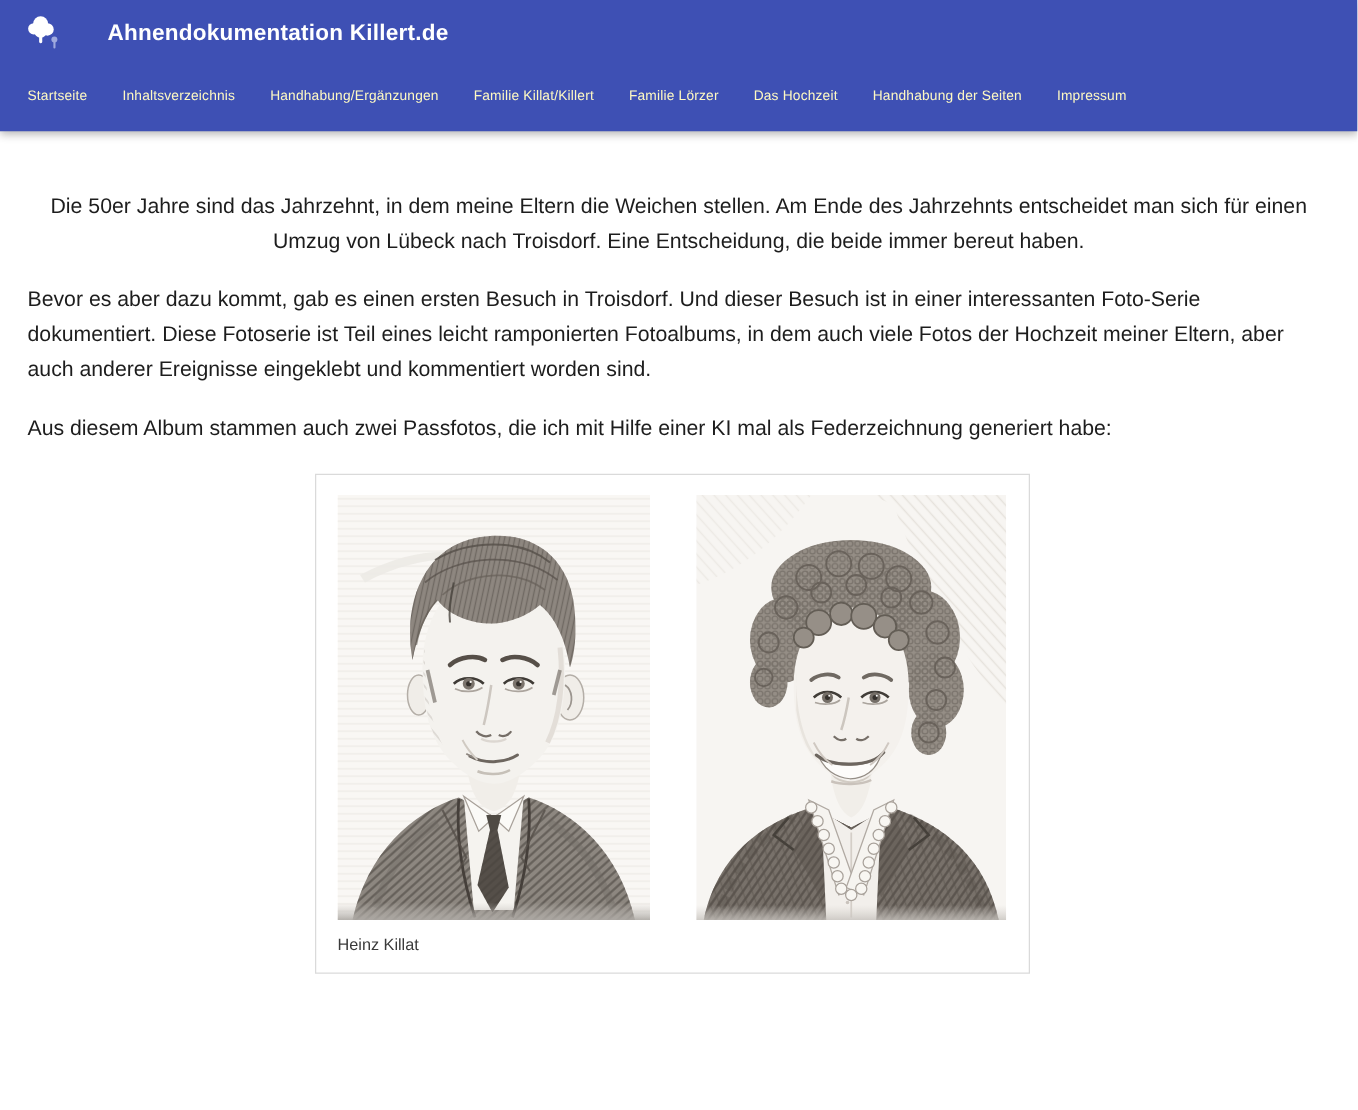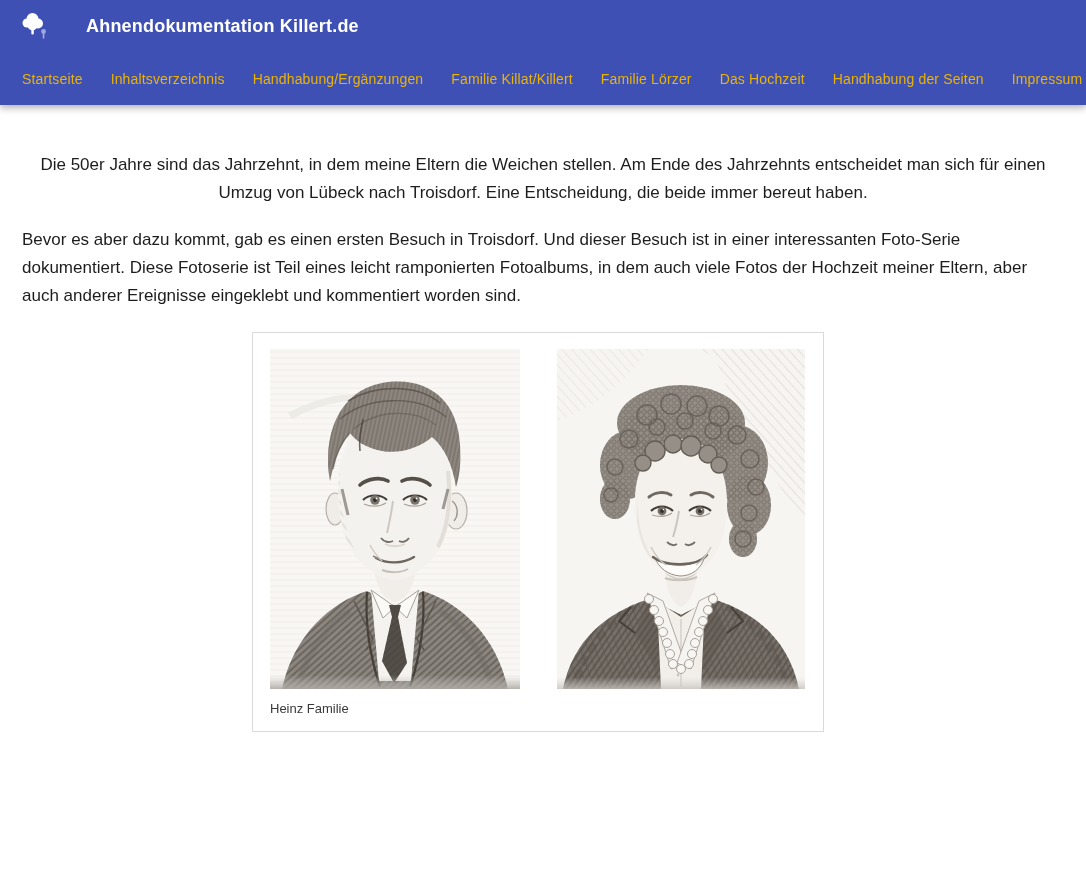--- a/index.html
+++ b/index.html
@@ -26,21 +26,21 @@
   .site-title {
     margin-left: 37px;
     color: #ffffff; font-size: 18px; font-weight: 700; letter-spacing: 0.2px;
   }
   .nav {
     position: absolute; left: 22px; right: 0; top: 71px;
     display: flex; gap: 28px;
     white-space: nowrap; overflow: hidden;
   }
   .nav-item {
-    font-size: 14px; color: #eab308; letter-spacing: 0.15px;
+    font-size: 11px; color: #fef9c3; letter-spacing: 0.15px;
     cursor: pointer; flex: 0 0 auto;
   }
 
   
   .main { padding: 0 20px 0 22px; }
   .page-title {
     margin: 52px 0 0 0;
     font-size: 34px; font-weight: 300; color: #8d8d8d; line-height: 1.2;
   }
   .paras p {
@@ -98,20 +98,21 @@
     <span class="nav-item">Handhabung der Seiten</span>
     <span class="nav-item">Impressum</span>
   </div>
 </div>
 
 <div class="main">
 
   <div class="paras">
     <p class="first">Die 50er Jahre sind das Jahrzehnt, in dem meine Eltern die Weichen stellen. Am Ende des Jahrzehnts entscheidet man sich für einen Umzug von Lübeck nach Troisdorf. Eine Entscheidung, die beide immer bereut haben.</p>
     <p>Bevor es aber dazu kommt, gab es einen ersten Besuch in Troisdorf. Und dieser Besuch ist in einer interessanten Foto-Serie dokumentiert. Diese Fotoserie ist Teil eines leicht ramponierten Fotoalbums, in dem auch viele Fotos der Hochzeit meiner Eltern, aber auch anderer Ereignisse eingeklebt und kommentiert worden sind.</p>
+    <p>Aus diesem Album stammen auch zwei Passfotos, die ich mit Hilfe einer KI mal als Federzeichnung generiert habe:</p>
   </div>
 
   <div class="photo-card">
     <div class="pair">
 
       <figure>
         <svg class="portrait" width="250" height="340" viewBox="0 0 250 340" aria-hidden="true">
           <defs>
             <pattern id="mp-paper" width="250" height="6" patternUnits="userSpaceOnUse">
               <line x1="0" y1="3" x2="250" y2="3" stroke="#edeae5" stroke-width="1"></line>
@@ -191,21 +192,21 @@
           <path d="M 129 192 C 133 194 137 192 139 189" stroke="#756e67" stroke-width="1.8" fill="none"></path>
           <path d="M 115 195 C 120 198 130 198 135 195" stroke="#d6d0c9" stroke-width="2" fill="none" opacity="0.8"></path>
 
           <path d="M 106 209 C 117 215 133 215 144 208" stroke="#6d665f" stroke-width="2.4" fill="none" stroke-linecap="round"></path>
           <path d="M 103 207 C 105 208 107 209 109 210" stroke="#8d867f" stroke-width="1.5" fill="none"></path>
           <path d="M 112 221 C 119 224 131 224 138 220" stroke="#c6c0b8" stroke-width="2" fill="none"></path>
           <path d="M 100 196 C 104 204 108 208 112 212" stroke="#d0cac2" stroke-width="1.5" fill="none"></path>
 
           <rect x="0" y="326" width="250" height="14" fill="url(#mg-bottom)"></rect>
         </svg>
-        <figcaption>Heinz Familie</figcaption>
+        <figcaption>Heinz Killat</figcaption>
       </figure>
 
       <figure>
         <svg class="portrait" width="248" height="340" viewBox="0 0 248 340" aria-hidden="true">
           <defs>
             <pattern id="wp-bg" width="7" height="7" patternUnits="userSpaceOnUse" patternTransform="rotate(-42)">
               <line x1="3.5" y1="0" x2="3.5" y2="7" stroke="#e4e0da" stroke-width="1.2"></line>
             </pattern>
             <pattern id="wp-jacket" width="5" height="5" patternUnits="userSpaceOnUse" patternTransform="rotate(35)">
               <line x1="2.5" y1="0" x2="2.5" y2="5" stroke="#453f3a" stroke-width="1.8"></line>

